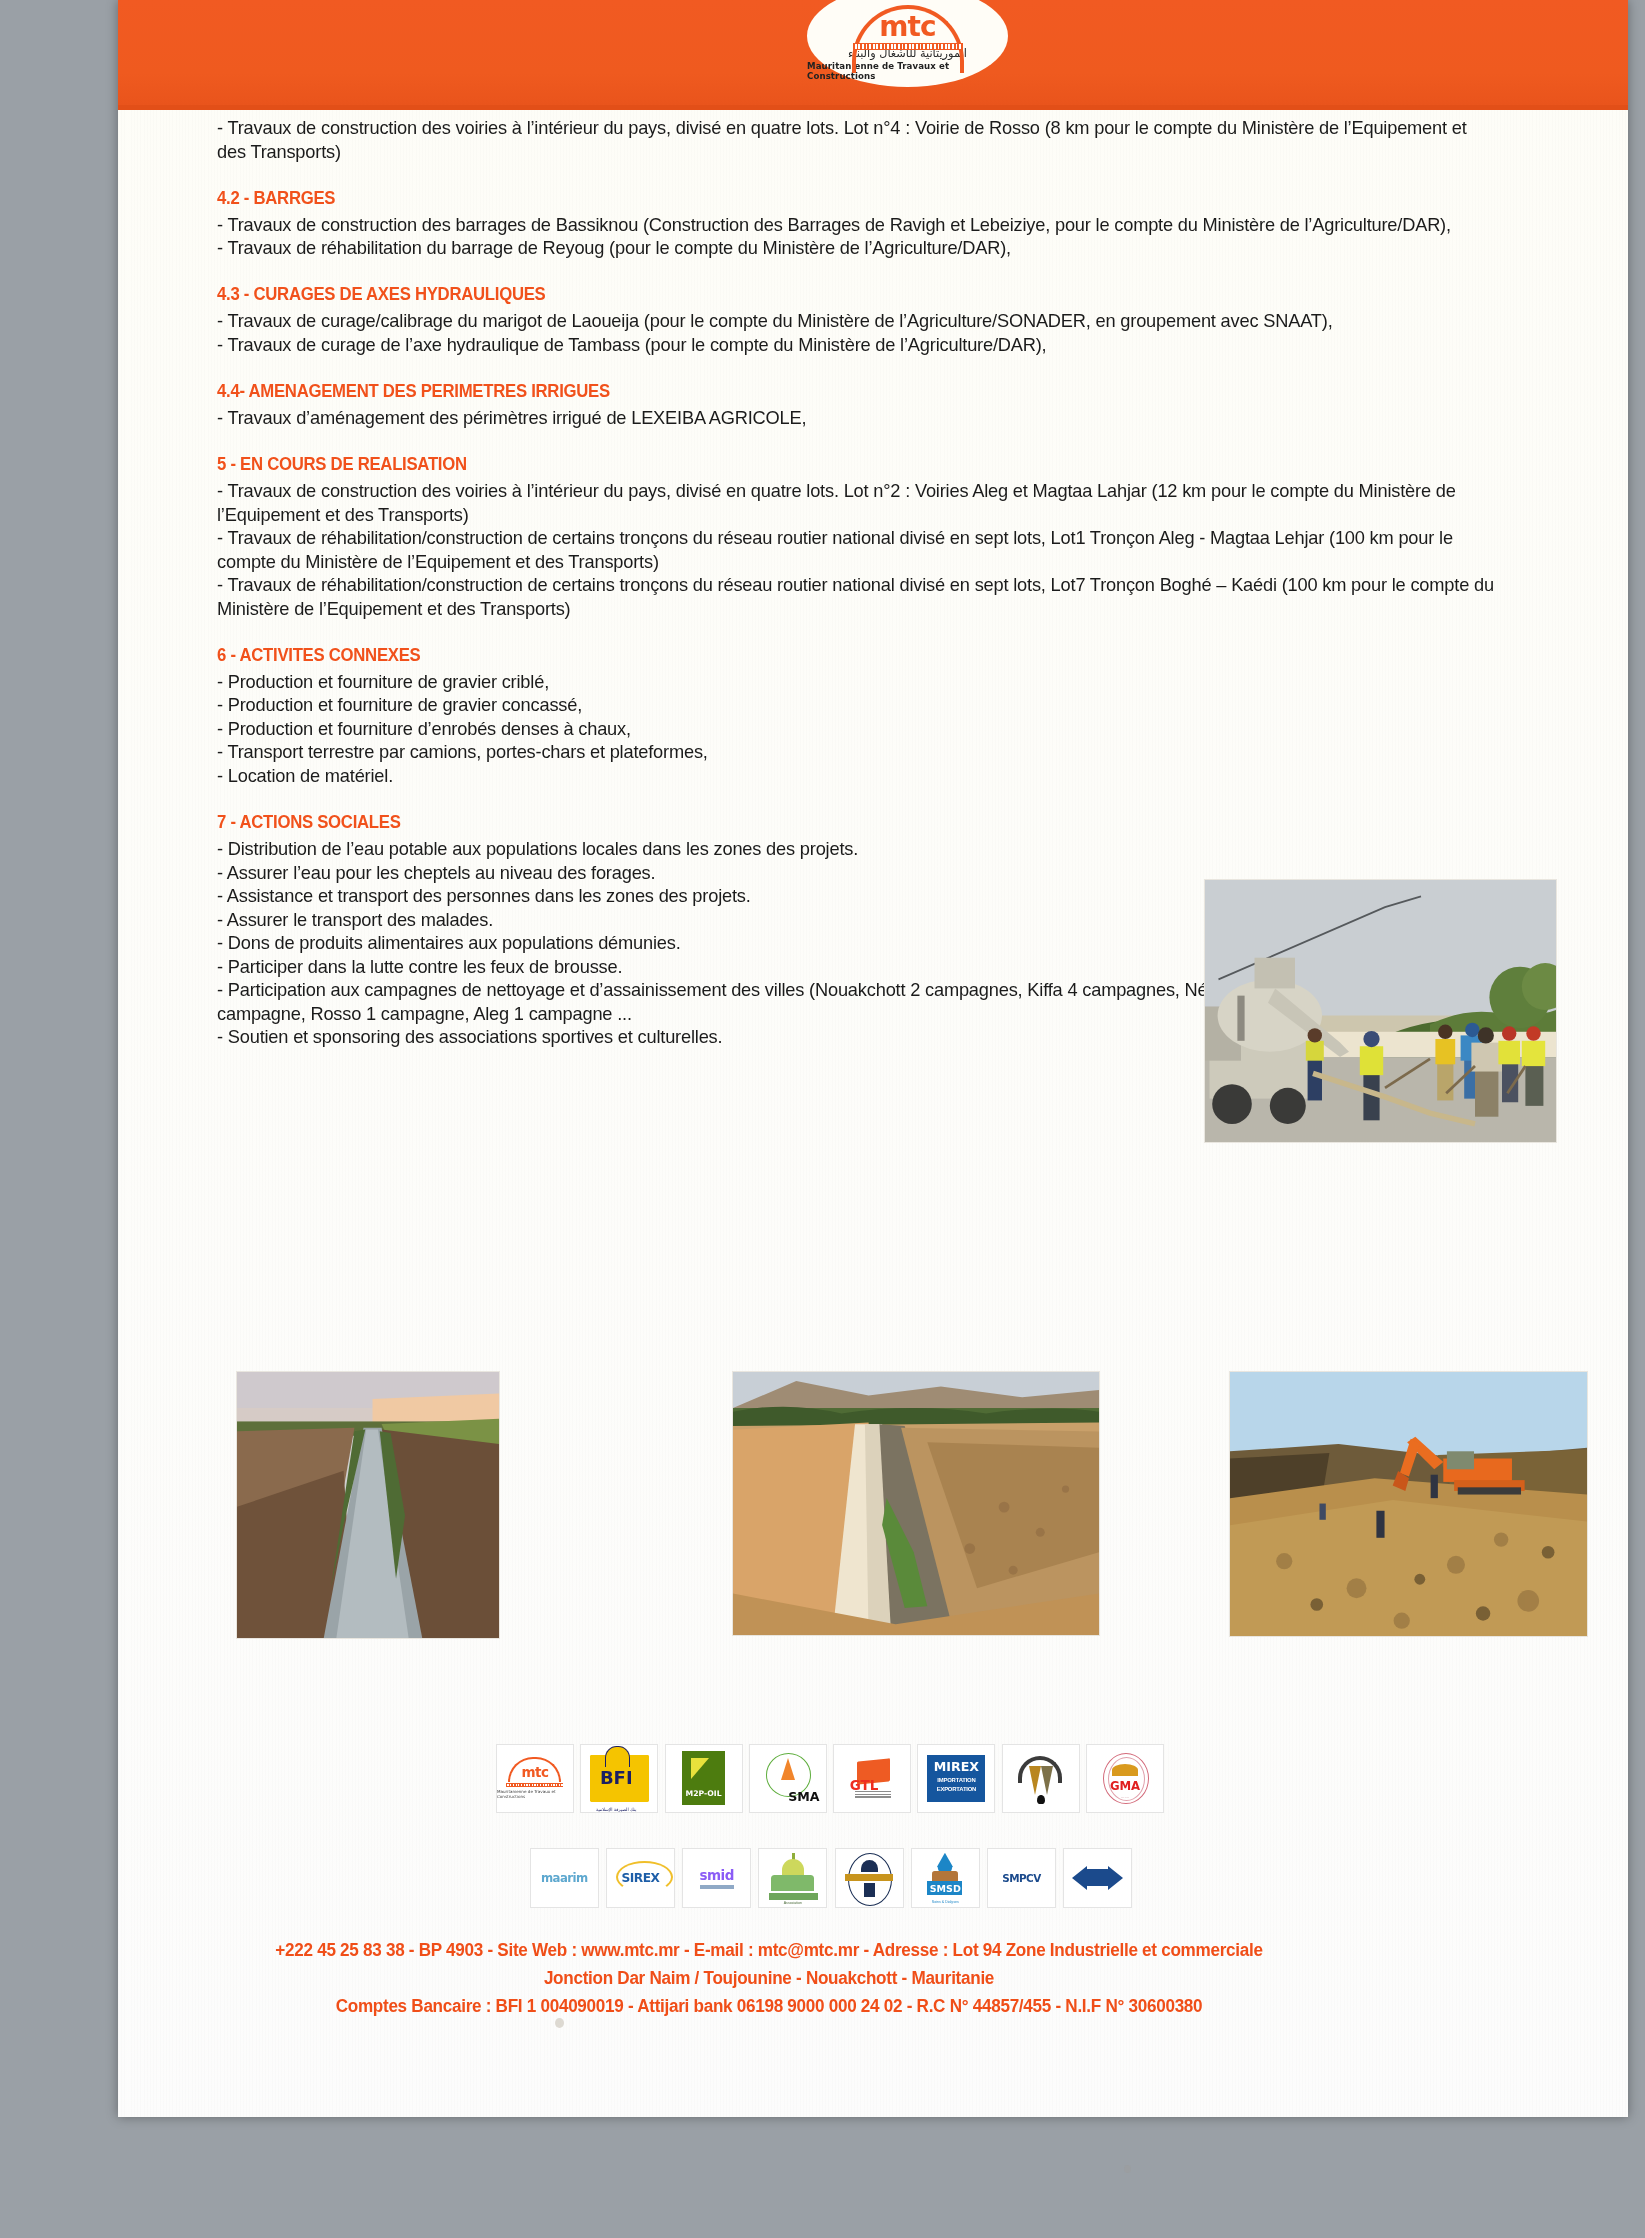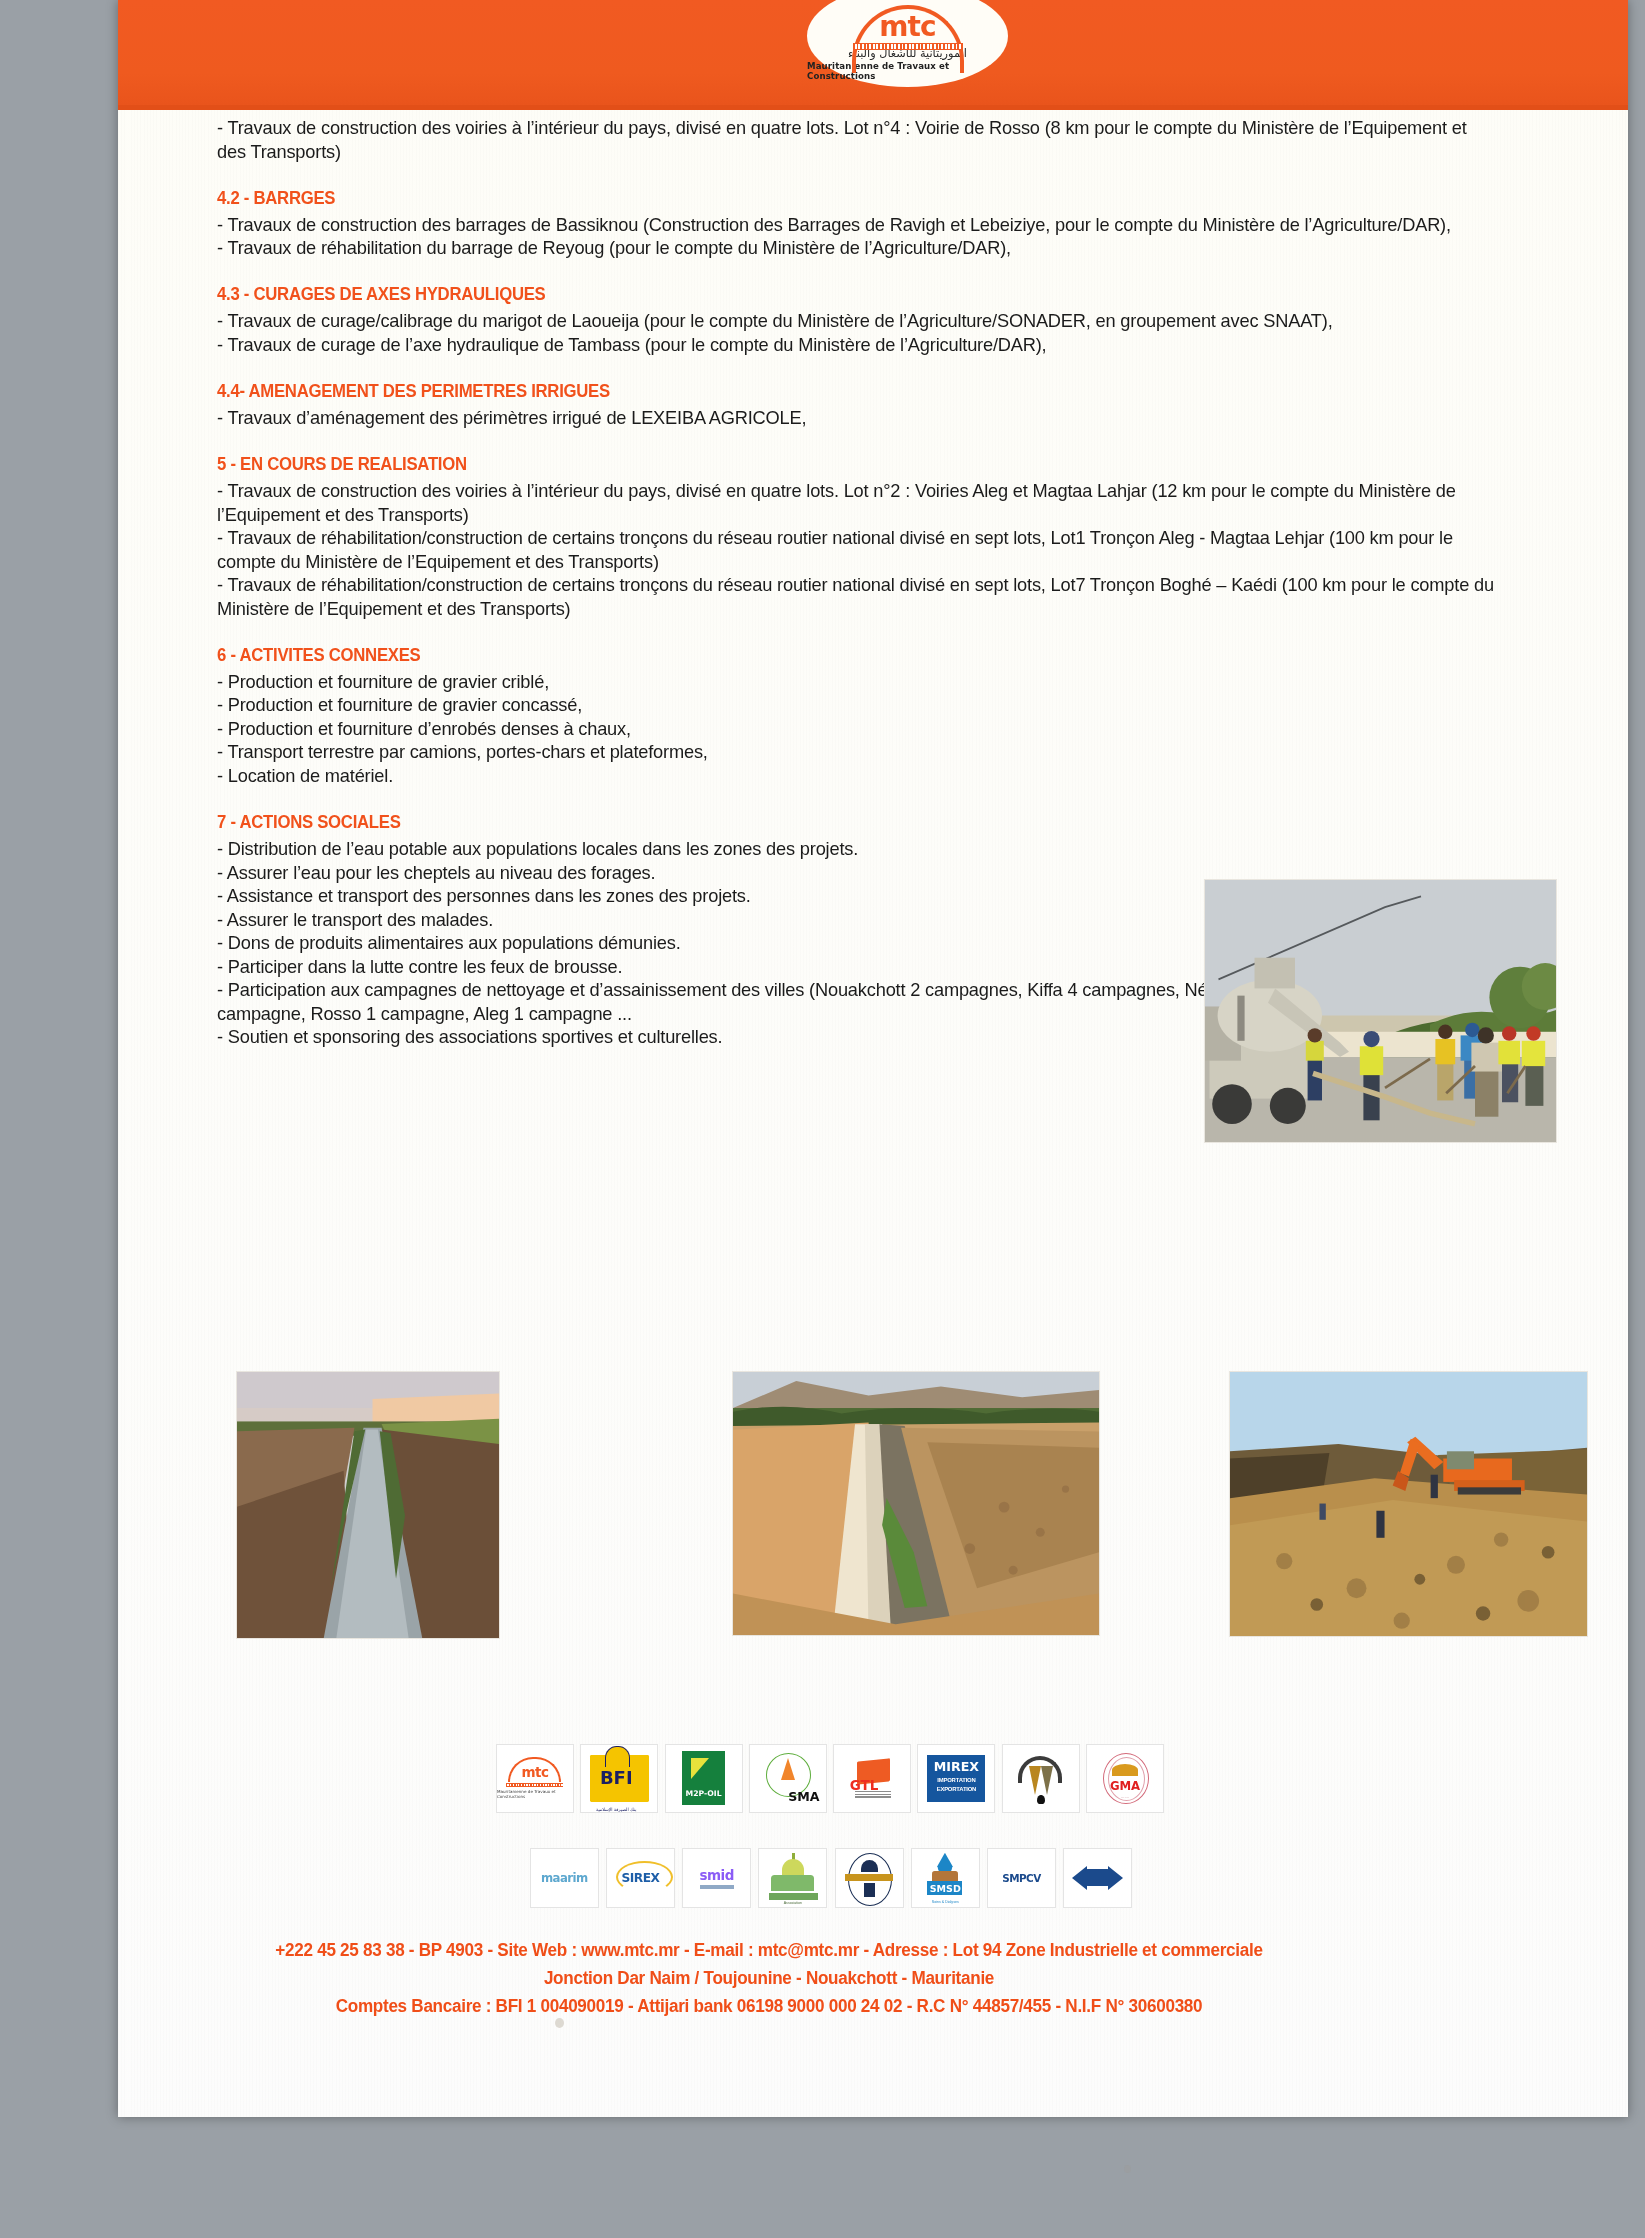--- a/index.html
+++ b/index.html
@@ -191,21 +191,21 @@
   .tile-mtc .sub { font-size:4.1px;color:#444;margin-top:1.4px; font-family:"DejaVu Sans",sans-serif;}
 
   .tile-bfi { width:59px; height:47px; background:#f5c400; position:relative; border-radius:1.4px;}
   .tile-bfi .dome { position:absolute; left:15.3px; top:-9px; width:22.6px;height:20px;
      background:#f5c400; border-radius:11.7px 11.7px 0 0; border:1.8px solid #1b1f63; border-bottom:none;}
   .tile-bfi .tx { position:absolute; left:0; top:12.6px; width:53px; text-align:center;
      font-family:"DejaVu Sans",sans-serif; font-weight:700; font-size:18px; color:#1b1f63;}
   .tile-bfi .sub { position:absolute; left:0; bottom:-10px; width:53px; text-align:center;
      font-size:4.5px; color:#1b1f63;}
 
-  .tile-m2p { width:43px;height:54px;background:#15803d;position:relative;}
+  .tile-m2p { width:43px;height:54px;background:#4d7c0f;position:relative;}
   .tile-m2p .tri{position:absolute;left:9px;top:7.2px;width:0;height:0;
      border-left:18px solid #e8e23c;border-bottom:21px solid transparent;}
   .tile-m2p .tx{position:absolute;left:0;bottom:7.2px;width:43px;text-align:center;
      font-family:"DejaVu Sans",sans-serif;font-weight:700;font-size:7.7px;color:#fff;}
 
   .tile-sma{position:relative;width:54px;height:53px;}
   .tile-sma .ring{position:absolute;left:5.4px;top:1.8px;width:43px;height:42px;
      border:1.8px solid #5fae3e;border-radius:50%;}
   .tile-sma .flame{position:absolute;left:20px;top:6.3px;width:0;height:0;
      border-left:7.2px solid transparent;border-right:7.2px solid transparent;border-bottom:22.6px solid #f1852b;}

